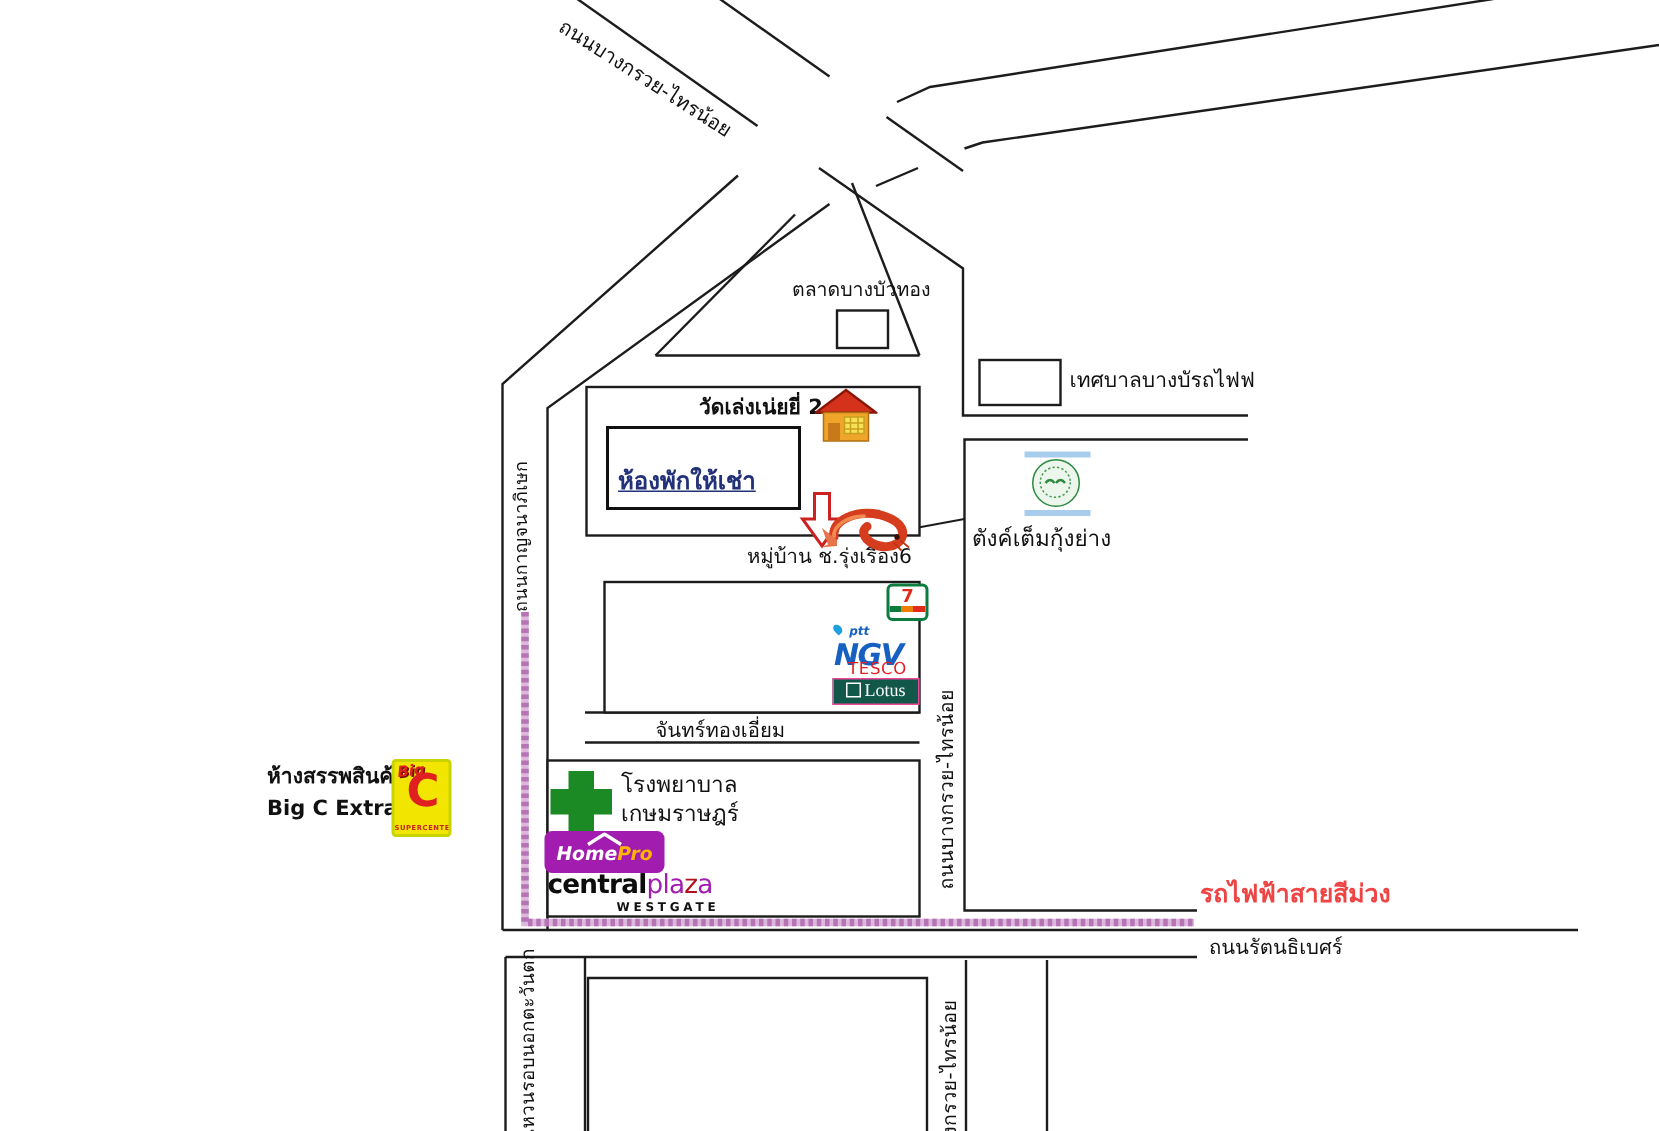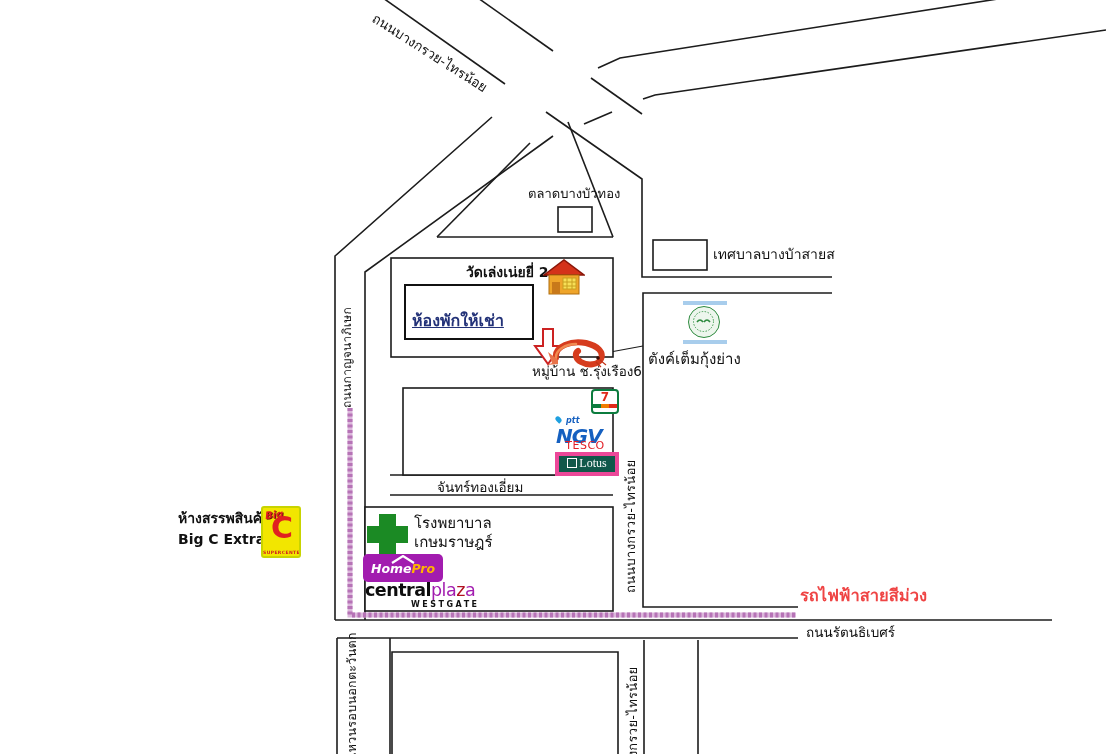--- a/index.html
+++ b/index.html
@@ -20,21 +20,21 @@
             border:2px solid #0b7c3e;border-radius:4px;text-align:center;overflow:hidden;}
   .sevenbox .s7{font-size:12px;font-weight:900;color:#e02a1a;line-height:13px;display:block;}
   .sevenbox .stripes{display:block;height:4px;background:linear-gradient(90deg,#0b7c3e 33%,#f07d00 33% 66%,#e02a1a 66%);}
   .ngv{position:absolute;left:556px;top:408px;width:56px;}
   .ngv .ptt{font-size:8px;font-style:italic;font-weight:bold;color:#1560c0;}
   .ngv .flame{display:inline-block;width:5px;height:7px;background:#1fa0e0;border-radius:50% 50% 50% 0;transform:rotate(-45deg);}
   .ngv .big{font-size:20px;line-height:18px;font-weight:900;font-style:italic;color:#1560c0;letter-spacing:-1px;}
   .tesco{position:absolute;left:564px;top:439px;width:42px;text-align:center;}
   .tesco .t{font-size:11px;font-weight:400;color:#e21f26;letter-spacing:.5px;}
   .tesco .dash{height:3px;margin-top:1px;background:repeating-linear-gradient(90deg,#1b5fae 0 4px,transparent 4px 6.5px);}
-  .lotus{position:absolute;left:555px;top:452px;width:56px;height:16px;background:#11584a;border:4px solid #ec4899;
+  .lotus{position:absolute;left:555px;top:452px;width:56px;height:16px;background:#11584a;border:1px solid #ec4899;
          color:#fff;font-family:"Liberation Serif",serif;font-size:12px;line-height:14px;text-align:center;}
   .lotus .ic{display:inline-block;width:8px;height:8px;border:1px solid #fff;background:#11584a;vertical-align:-1px;margin-right:2px;}
   .cross{position:absolute;left:366px;top:513px;width:43px;height:43px;}
   .cross:before{content:"";position:absolute;left:13px;top:1px;width:17px;height:41px;background:#1b8a24;}
   .cross:after{content:"";position:absolute;left:1px;top:13px;width:41px;height:17px;background:#1b8a24;}
   .homepro{position:absolute;left:363px;top:554px;width:80px;height:28px;background:#a21caf;border-radius:5px;text-align:center;}
   .homepro svg{display:block;margin:1px auto 0;}
   .homepro .txt{font-size:12.5px;font-weight:900;font-style:italic;line-height:11px;margin-top:-1px;}
   .homepro .h{color:#fff;}.homepro .p{color:#ffb400;}
   .central{position:absolute;left:365px;top:581px;font-size:17.5px;line-height:18px;letter-spacing:-.5px;}
@@ -108,25 +108,25 @@
     </g>
   </svg>
 
   <div class="lbl diag" style="left:378px;top:10px;">ถนนบางกรวย-ไทรน้อย</div>
   <div class="vlbl" style="left:337px;top:408px;font-size:12px;">ถนนกาญจนาภิเษก</div>
   <div class="vlbl" style="left:620px;top:593px;font-size:13px;">ถนนบางกรวย-ไทรน้อย</div>
   <div class="vlbl" style="left:342px;top:800px;font-size:12.5px;">ถนนวงแหวนรอบนอกตะวันตก</div>
   <div class="vlbl" style="left:622px;top:800px;font-size:13px;">ถนนบางกรวย-ไทรน้อย</div>
   <div class="lbl" style="left:806px;top:624px;font-size:13.5px;">ถนนรัตนธิเบศร์</div>
   <div class="lbl" style="left:437px;top:479px;font-size:13.5px;">จันทร์ทองเอี่ยม</div>
-  <div class="lbl" style="left:532px;top:363px;font-size:13.5px;">หมู่บ้าน ช.รุ่งเรือง6</div>
+  <div class="lbl" style="left:498px;top:363px;font-size:13.5px;">หมู่บ้าน ช.รุ่งเรือง6</div>
   <div class="lbl" style="left:800px;top:586px;font-size:16.5px;font-weight:bold;color:#ef4444;">รถไฟฟ้าสายสีม่วง</div>
 
   <div class="lbl" style="left:528px;top:186px;font-size:13px;">ตลาดบางบัวทอง</div>
-  <div class="lbl" style="left:713px;top:246px;font-size:14px;">เทศบาลบางบัาสายส</div>
+  <div class="lbl" style="left:713px;top:246px;font-size:14px;">เทศบาลบางบัรถไฟฟ</div>
   <div class="lbl" style="left:466px;top:264px;font-size:14px;font-weight:600;">วัดเล่งเน่ยยี่ 2</div>
   <div class="lbl" style="left:648px;top:350px;font-size:15px;">ตังค์เต็มกุ้งย่าง</div>
   <div class="lbl" style="left:414px;top:514px;font-size:15px;">
     <div>โรงพยาบาล</div>
     <div>เกษมราษฎร์</div>
   </div>
   <div class="lbl bigclbl" style="left:178px;top:510px;width:82px;">
     <div style="font-size:14px;">ห้างสรรพสินค้า</div>
     <div style="font-size:14px;margin-top:3px;">Big C Extra</div>
   </div>

